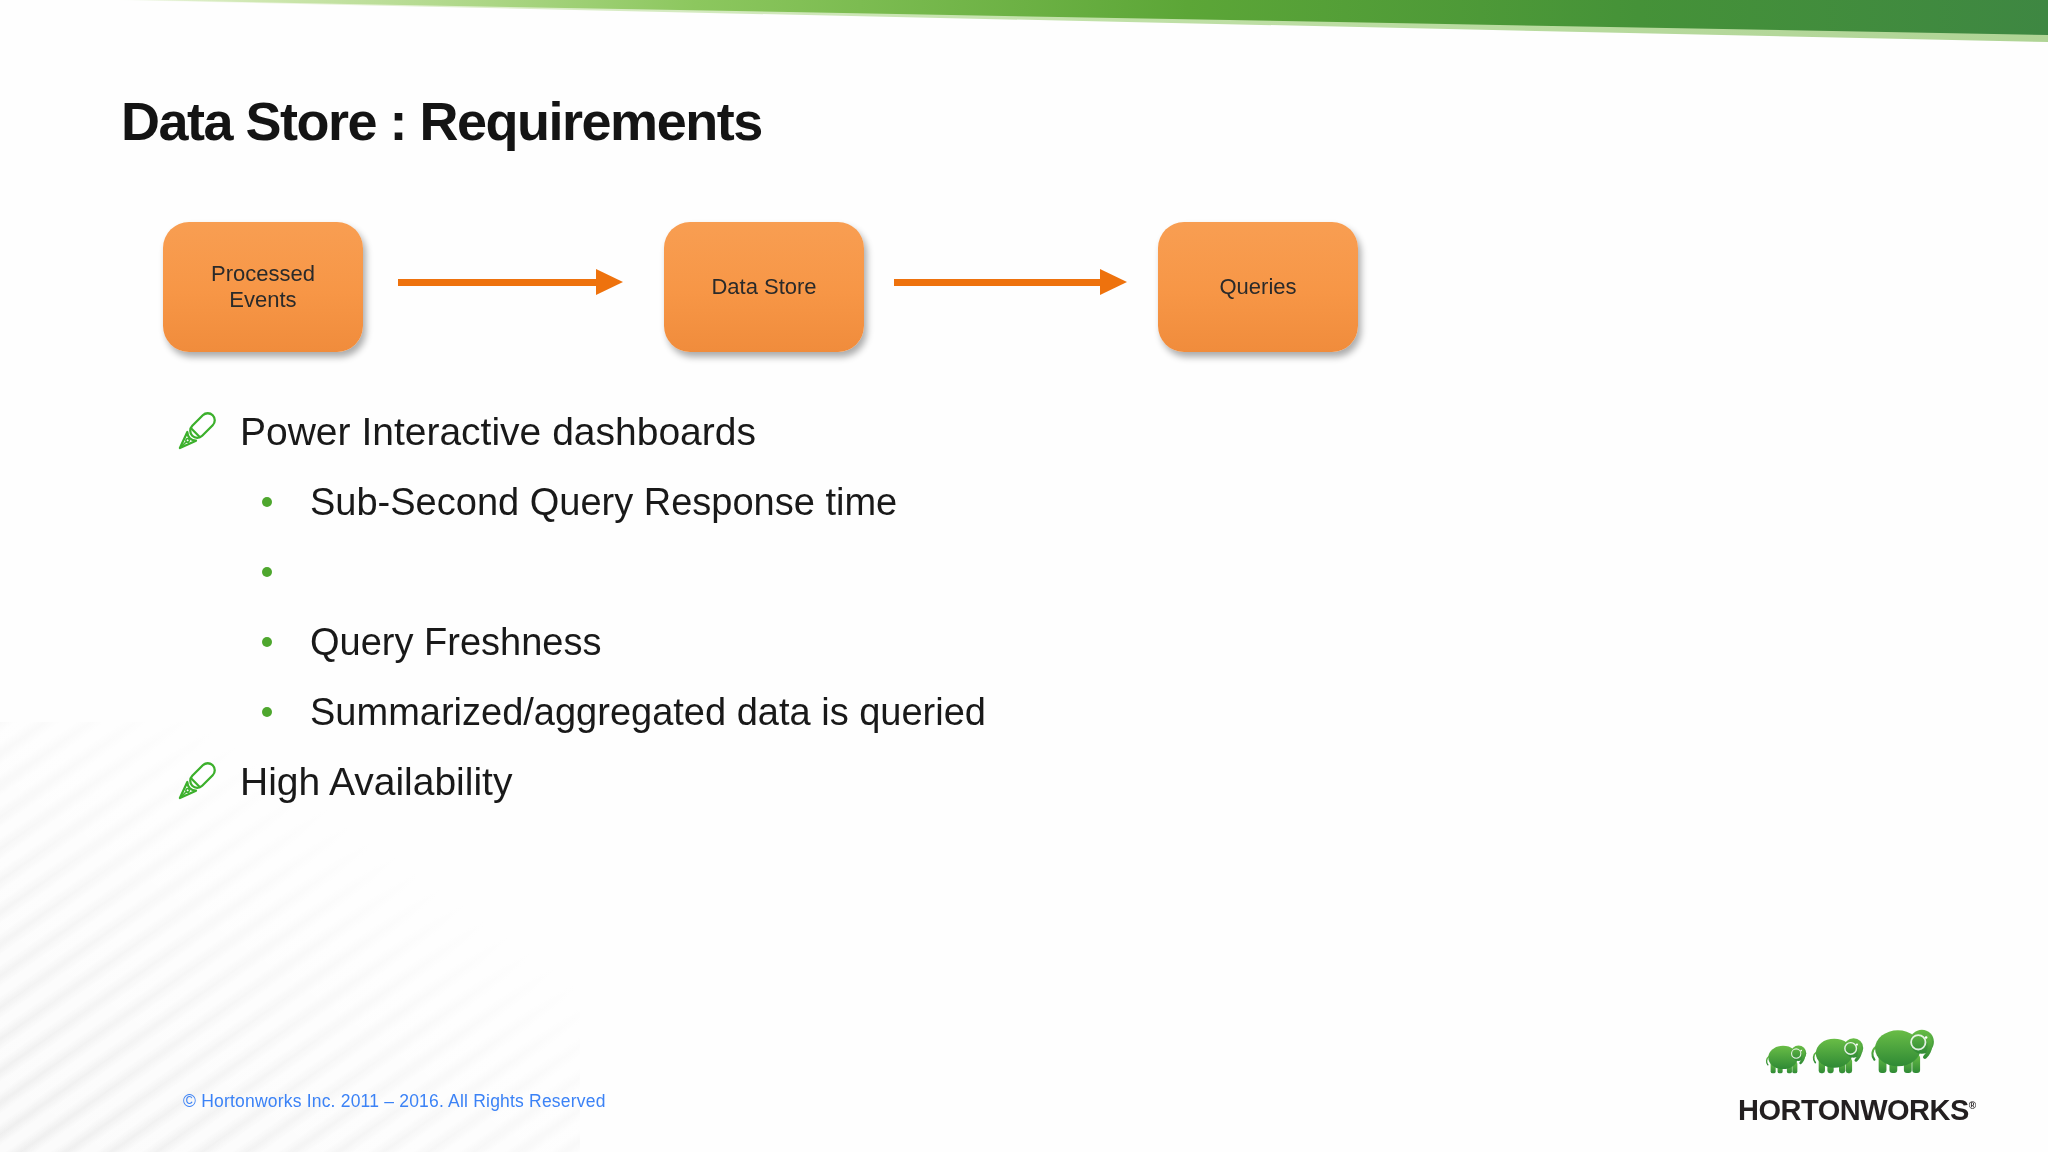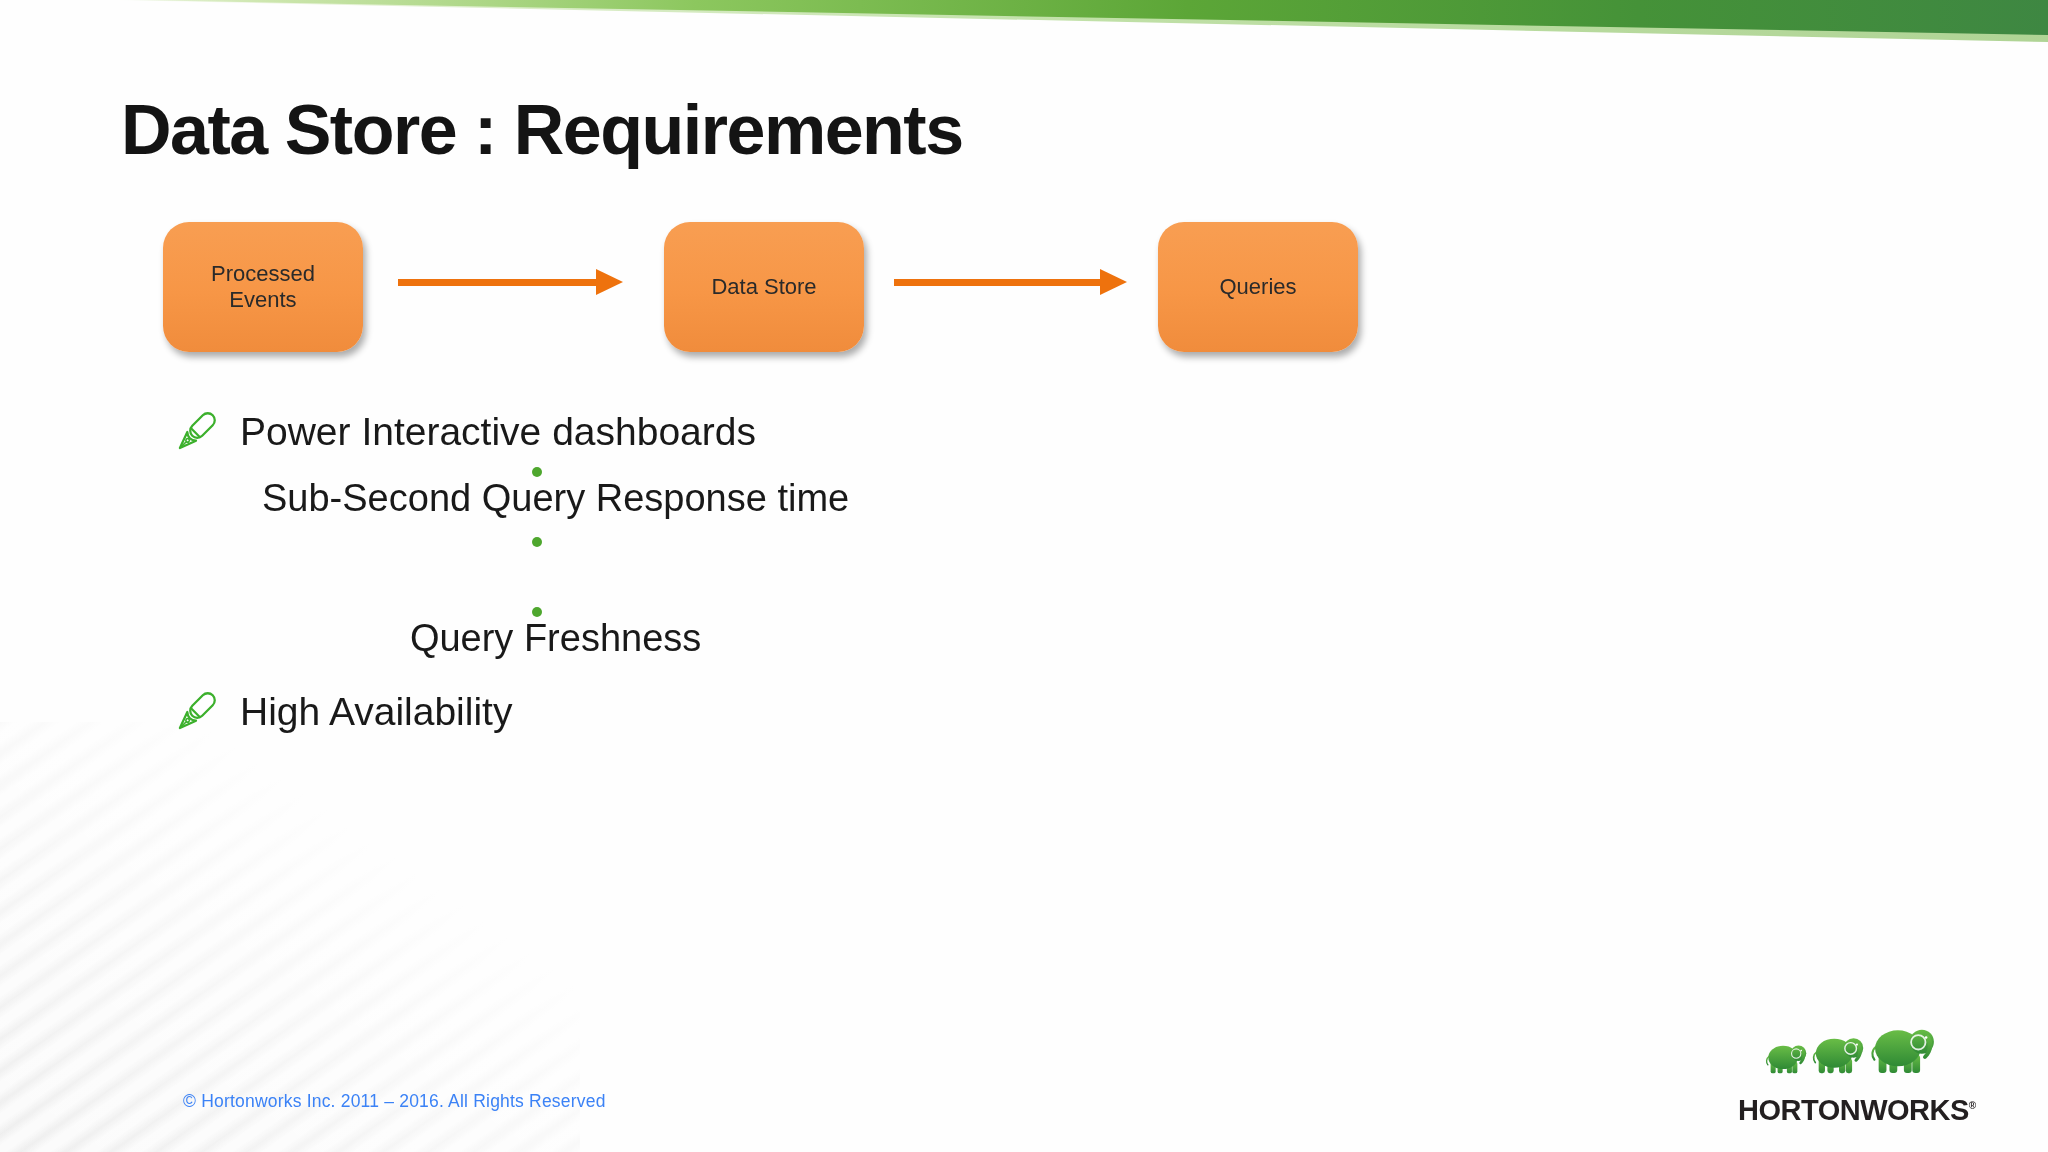--- a/index.html
+++ b/index.html
@@ -30,21 +30,21 @@
     position:absolute;left:0;bottom:0;width:580px;height:430px;
     background:
       linear-gradient(35deg, rgba(255,255,255,0) 0%, #ffffff 72%),
       repeating-linear-gradient(145deg, #ebebeb 0px, #fbfbfb 9px, #fbfbfb 17px, #ebebeb 26px);
     opacity:.8;
   }
 
   
   .title{
     position:absolute;left:121px;top:92px;margin:0;
-    font-size:70px;font-weight:bold;letter-spacing:-1.5px;color:#141414;
+    font-size:54px;font-weight:bold;letter-spacing:-1.5px;color:#141414;
     line-height:1.1;
   }
 
   
   .fbox{
     position:absolute;top:222px;width:200px;height:130px;
     background:linear-gradient(180deg,#f89e52 0%,#f79646 55%,#f08c3c 100%);
     border-radius:26px;
     box-shadow:3px 5px 7px rgba(0,0,0,0.33);
     display:flex;align-items:center;justify-content:center;
@@ -62,21 +62,21 @@
     border-left:27px solid #ee720d;
   }
   .arrow.a1{left:398px;top:269px;} .arrow.a1 .shaft{width:198px;}
   .arrow.a2{left:894px;top:269px;} .arrow.a2 .shaft{width:206px;}
 
   
   .bullets{position:absolute;left:168px;top:397px;}
   .row{height:70px;display:flex;align-items:center;}
   .row .pen{width:56px;height:56px;margin-right:16px;flex:0 0 auto;}
   .row.l1 .btext{font-size:39px;color:#191919;}
-  .row.l2{padding-left:94px;flex-direction:column;}
+  .row.l2{padding-left:94px;}
   .row.l2 .dot{
     width:10px;height:10px;border-radius:50%;
     background:#4ea72e;margin-right:38px;flex:0 0 auto;
   }
   .row.l2 .btext{font-size:38px;color:#191919;}
 
   
   .footer{
     position:absolute;left:183px;top:1091px;
     font-size:17.5px;color:#3b82f6;letter-spacing:.2px;
@@ -146,20 +146,24 @@
     <div class="row l2">
       <span class="dot"></span>
       <span class="btext">Sub-Second Query Response time</span>
     </div>
     <div class="row l2">
       <span class="dot"></span>
     </div>
     <div class="row l2">
       <span class="dot"></span>
       <span class="btext">Query Freshness</span>
+    </div>
+    <div class="row l2">
+      <span class="dot"></span>
+      <span class="btext">Summarized/aggregated data is queried</span>
     </div>
     <div class="row l1">
       <svg class="pen" viewBox="0 0 64 64">
           <use href="#pen-glyph"></use>
         </svg>
       <span class="btext">High Availability</span>
     </div>
   </div>
 
   <div class="footer">© Hortonworks Inc. 2011 – 2016. All Rights Reserved</div>

